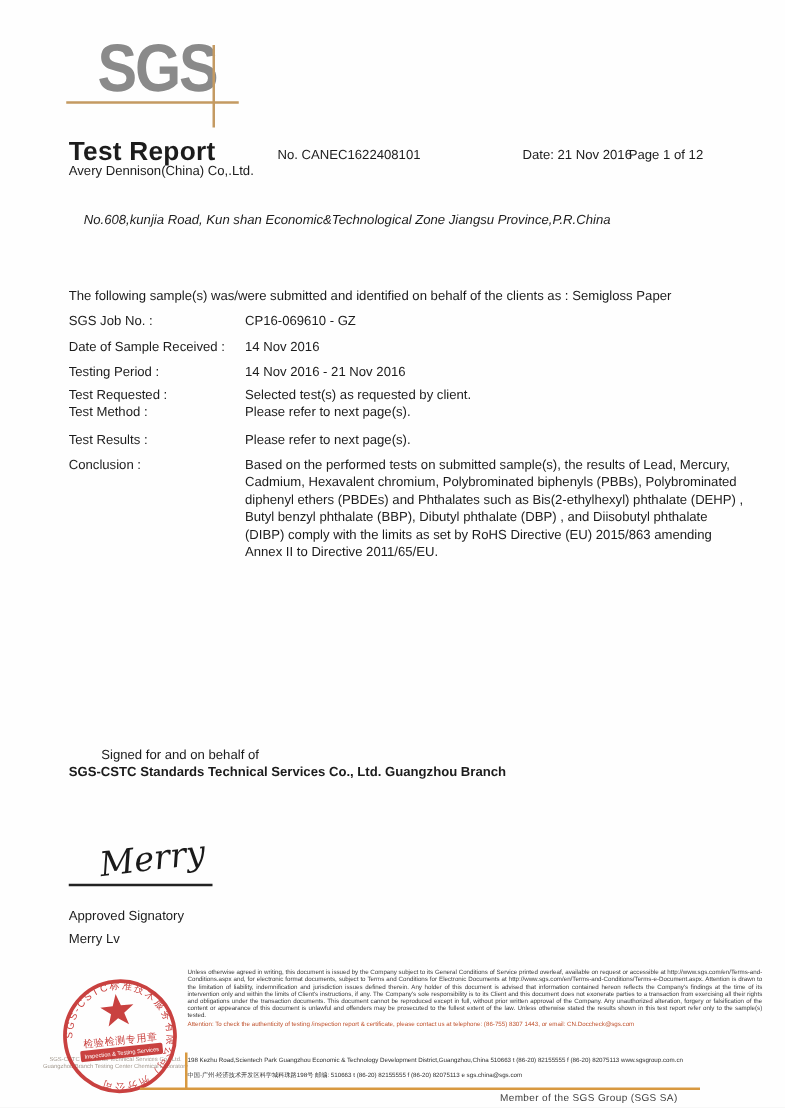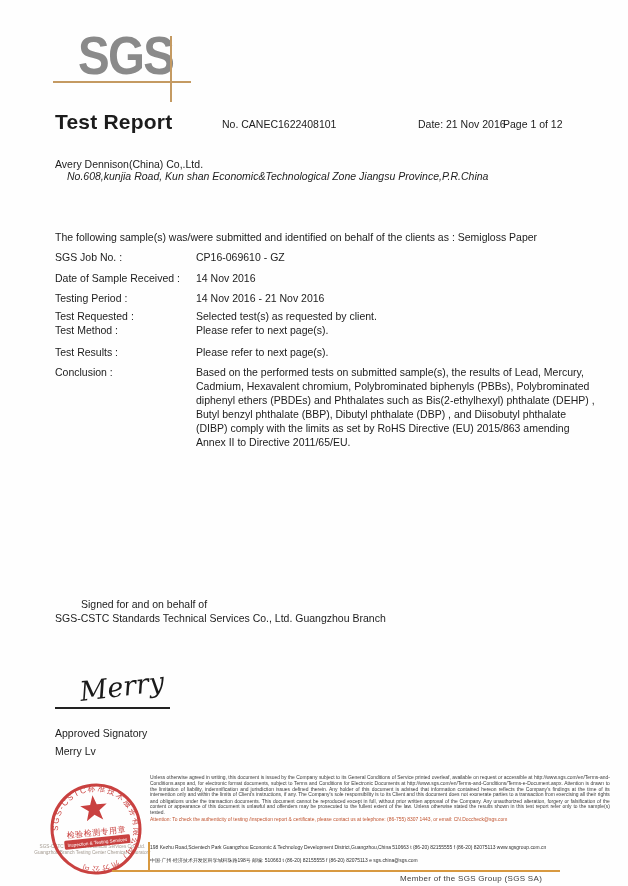--- a/index.html
+++ b/index.html
@@ -30,28 +30,28 @@
   }
   .logo-hline { left: 53px; top: 81px; width: 138px; height: 2px; background: #c49a62; }
   .logo-vline { left: 170px; top: 36px; width: 2px; height: 66px; background: #c49a62; }
 
   
   .report-title { left: 55px; top: 110px; font-size: 21px; font-weight: bold; letter-spacing: 0.2px; }
   .hdr-no   { left: 222px; top: 117px; }
   .hdr-date { left: 418px; top: 117px; }
   .hdr-page { left: 503px; top: 117px; }
 
-  .client-name    { left: 55px; top: 157px; }
+  .client-name    { left: 55px; top: 130px; }
   .client-address { left: 67px; top: 169px; font-style: italic; }
   .sample-line    { left: 55px; top: 230px; }
 
   .conclusion-text { left: 196px; top: 365px; width: 400px; line-height: 14px; }
 
   .signed-1 { left: 55px; top: 597px; margin-left: 26px; }
-  .signed-2 { left: 55px; top: 611px; }
+  .signed-2 { left: 55px; top: 611px; font-weight: bold; }
   .sig-svg  { left: 55px; top: 664px; }
   .sig-line { left: 55px; top: 707px; width: 115px; height: 2px; background: #222; }
   .sig-name  { left: 55px; top: 712px; margin-top: 32px; }
   .sig-title { left: 55px; top: 726px; }
 
   
   .scaled { transform: scale(0.55); transform-origin: left top; }
   .legal-wrap { left: 150px; top: 775px; width: 460px; }
   .legal-inner { width: 836px; }
   .disclaimer { font-size: 9px; line-height: 10.4px; color: #3b3b3b; text-align: justify; }

